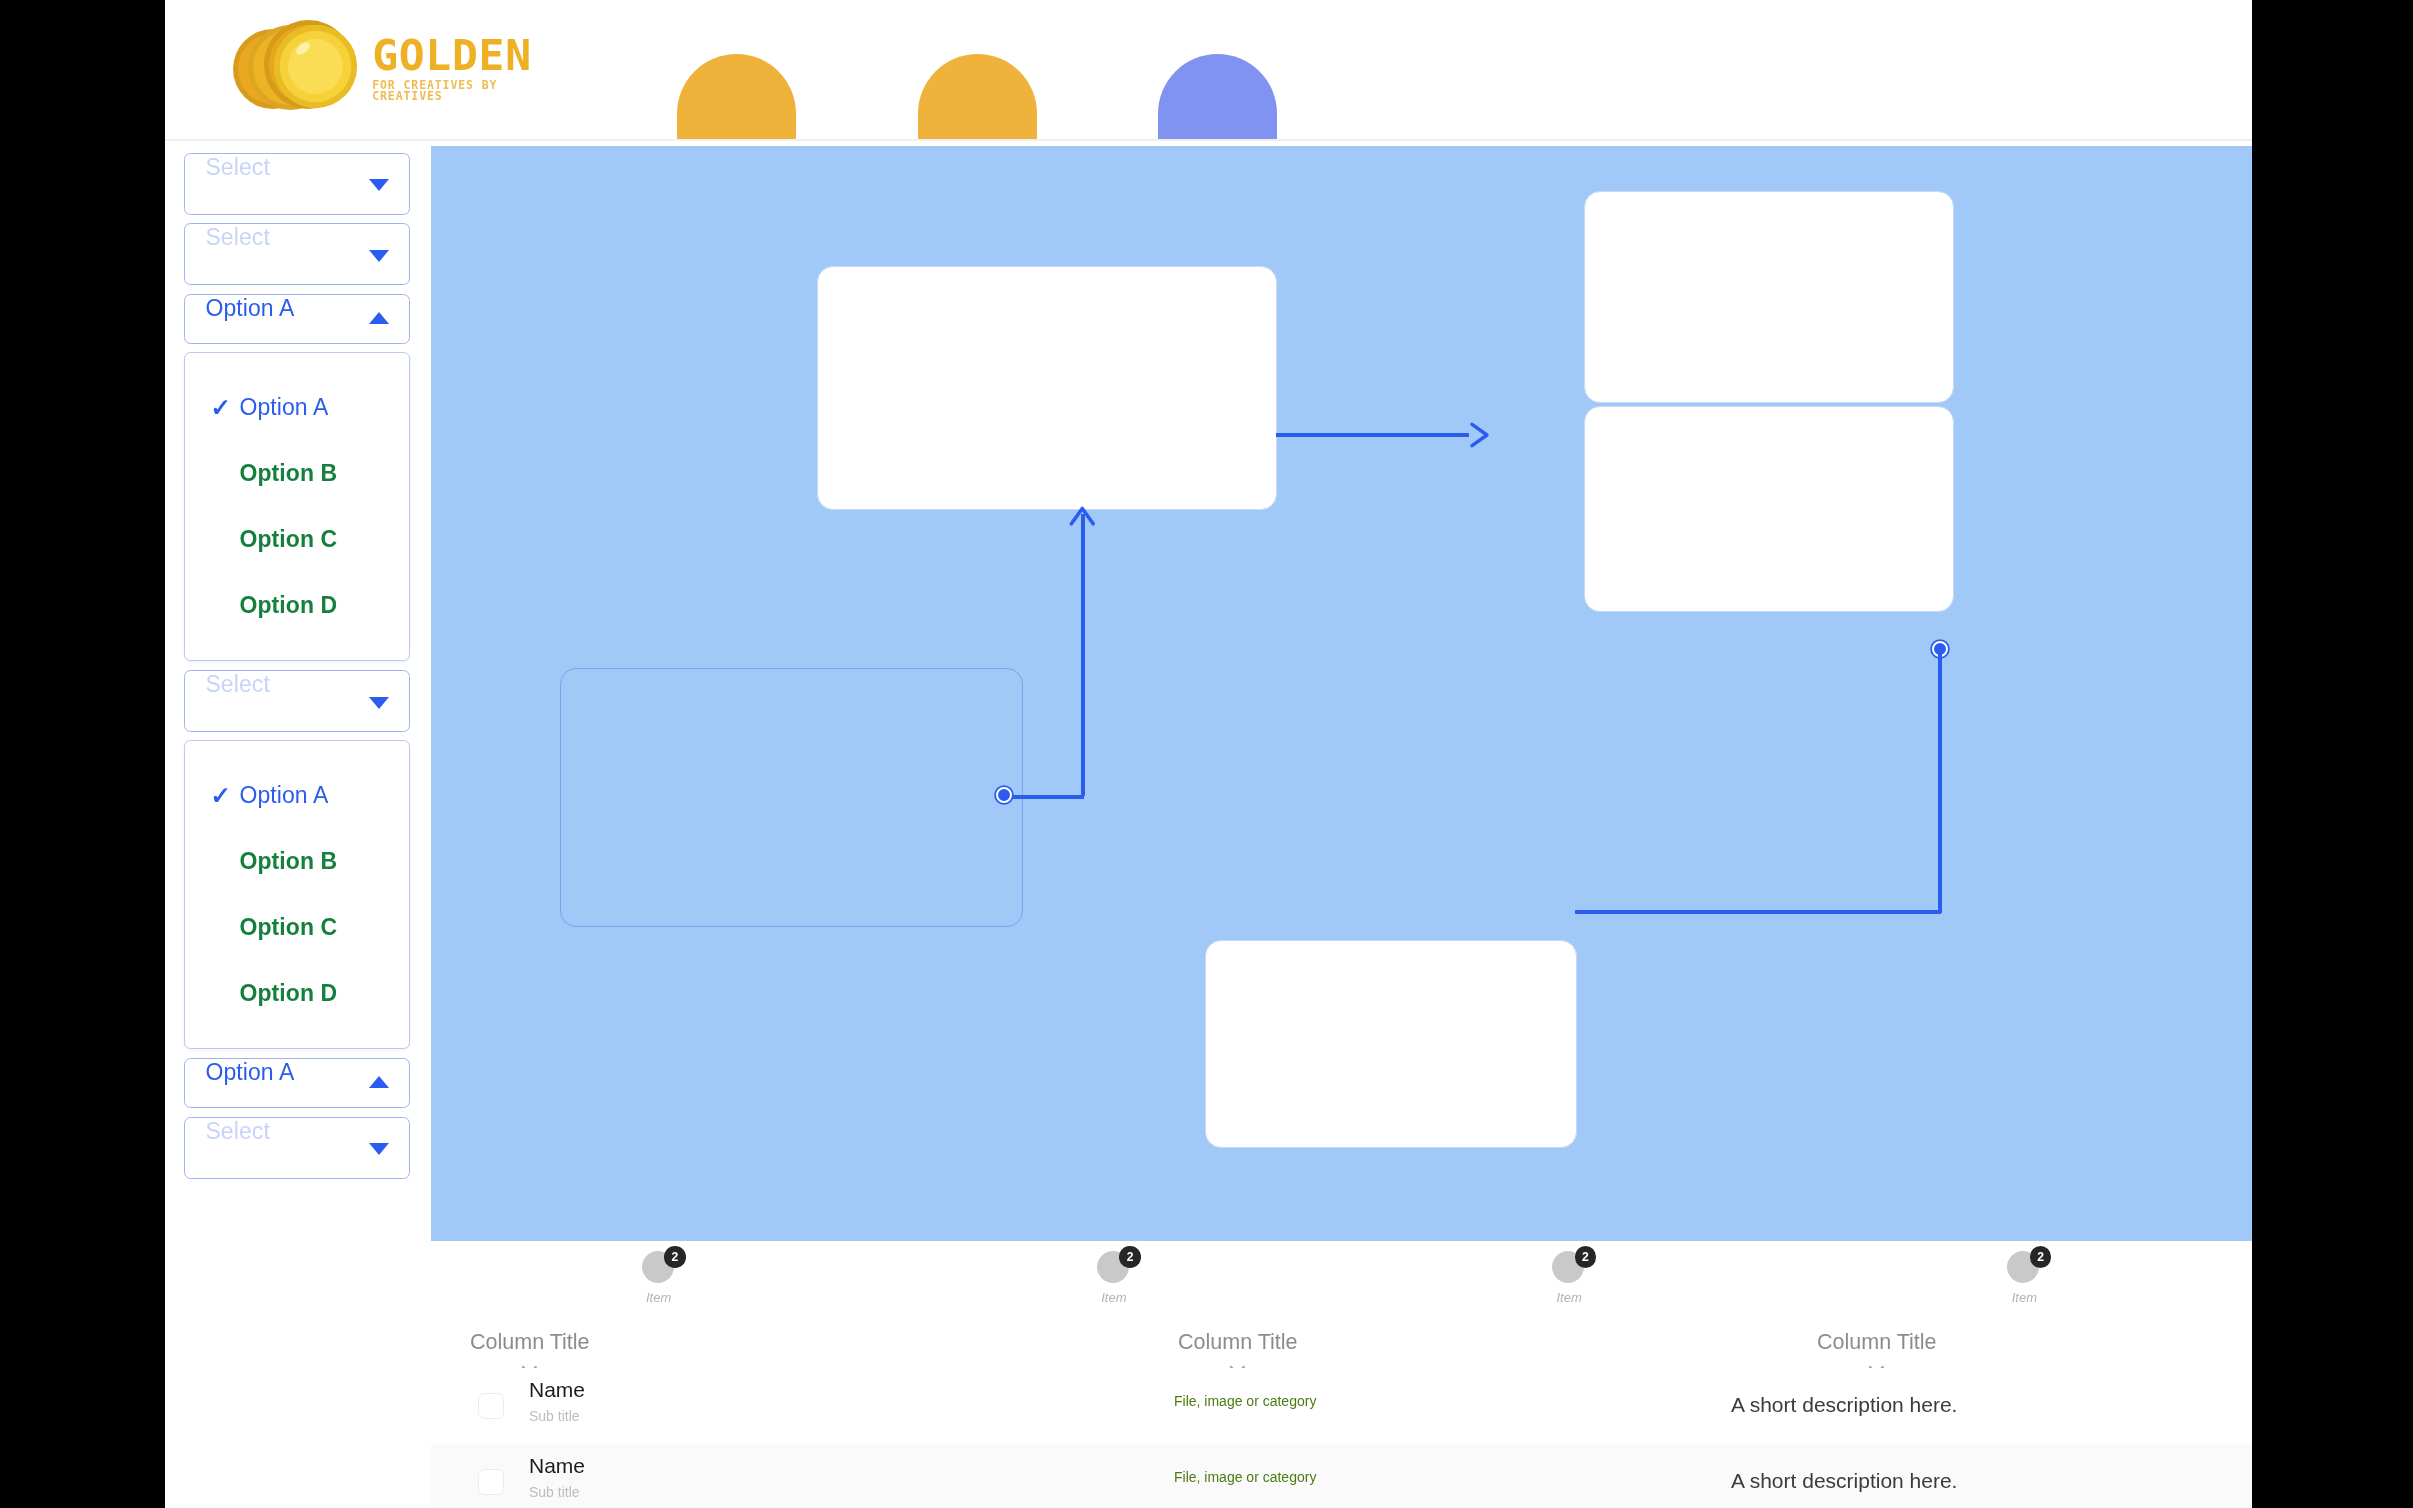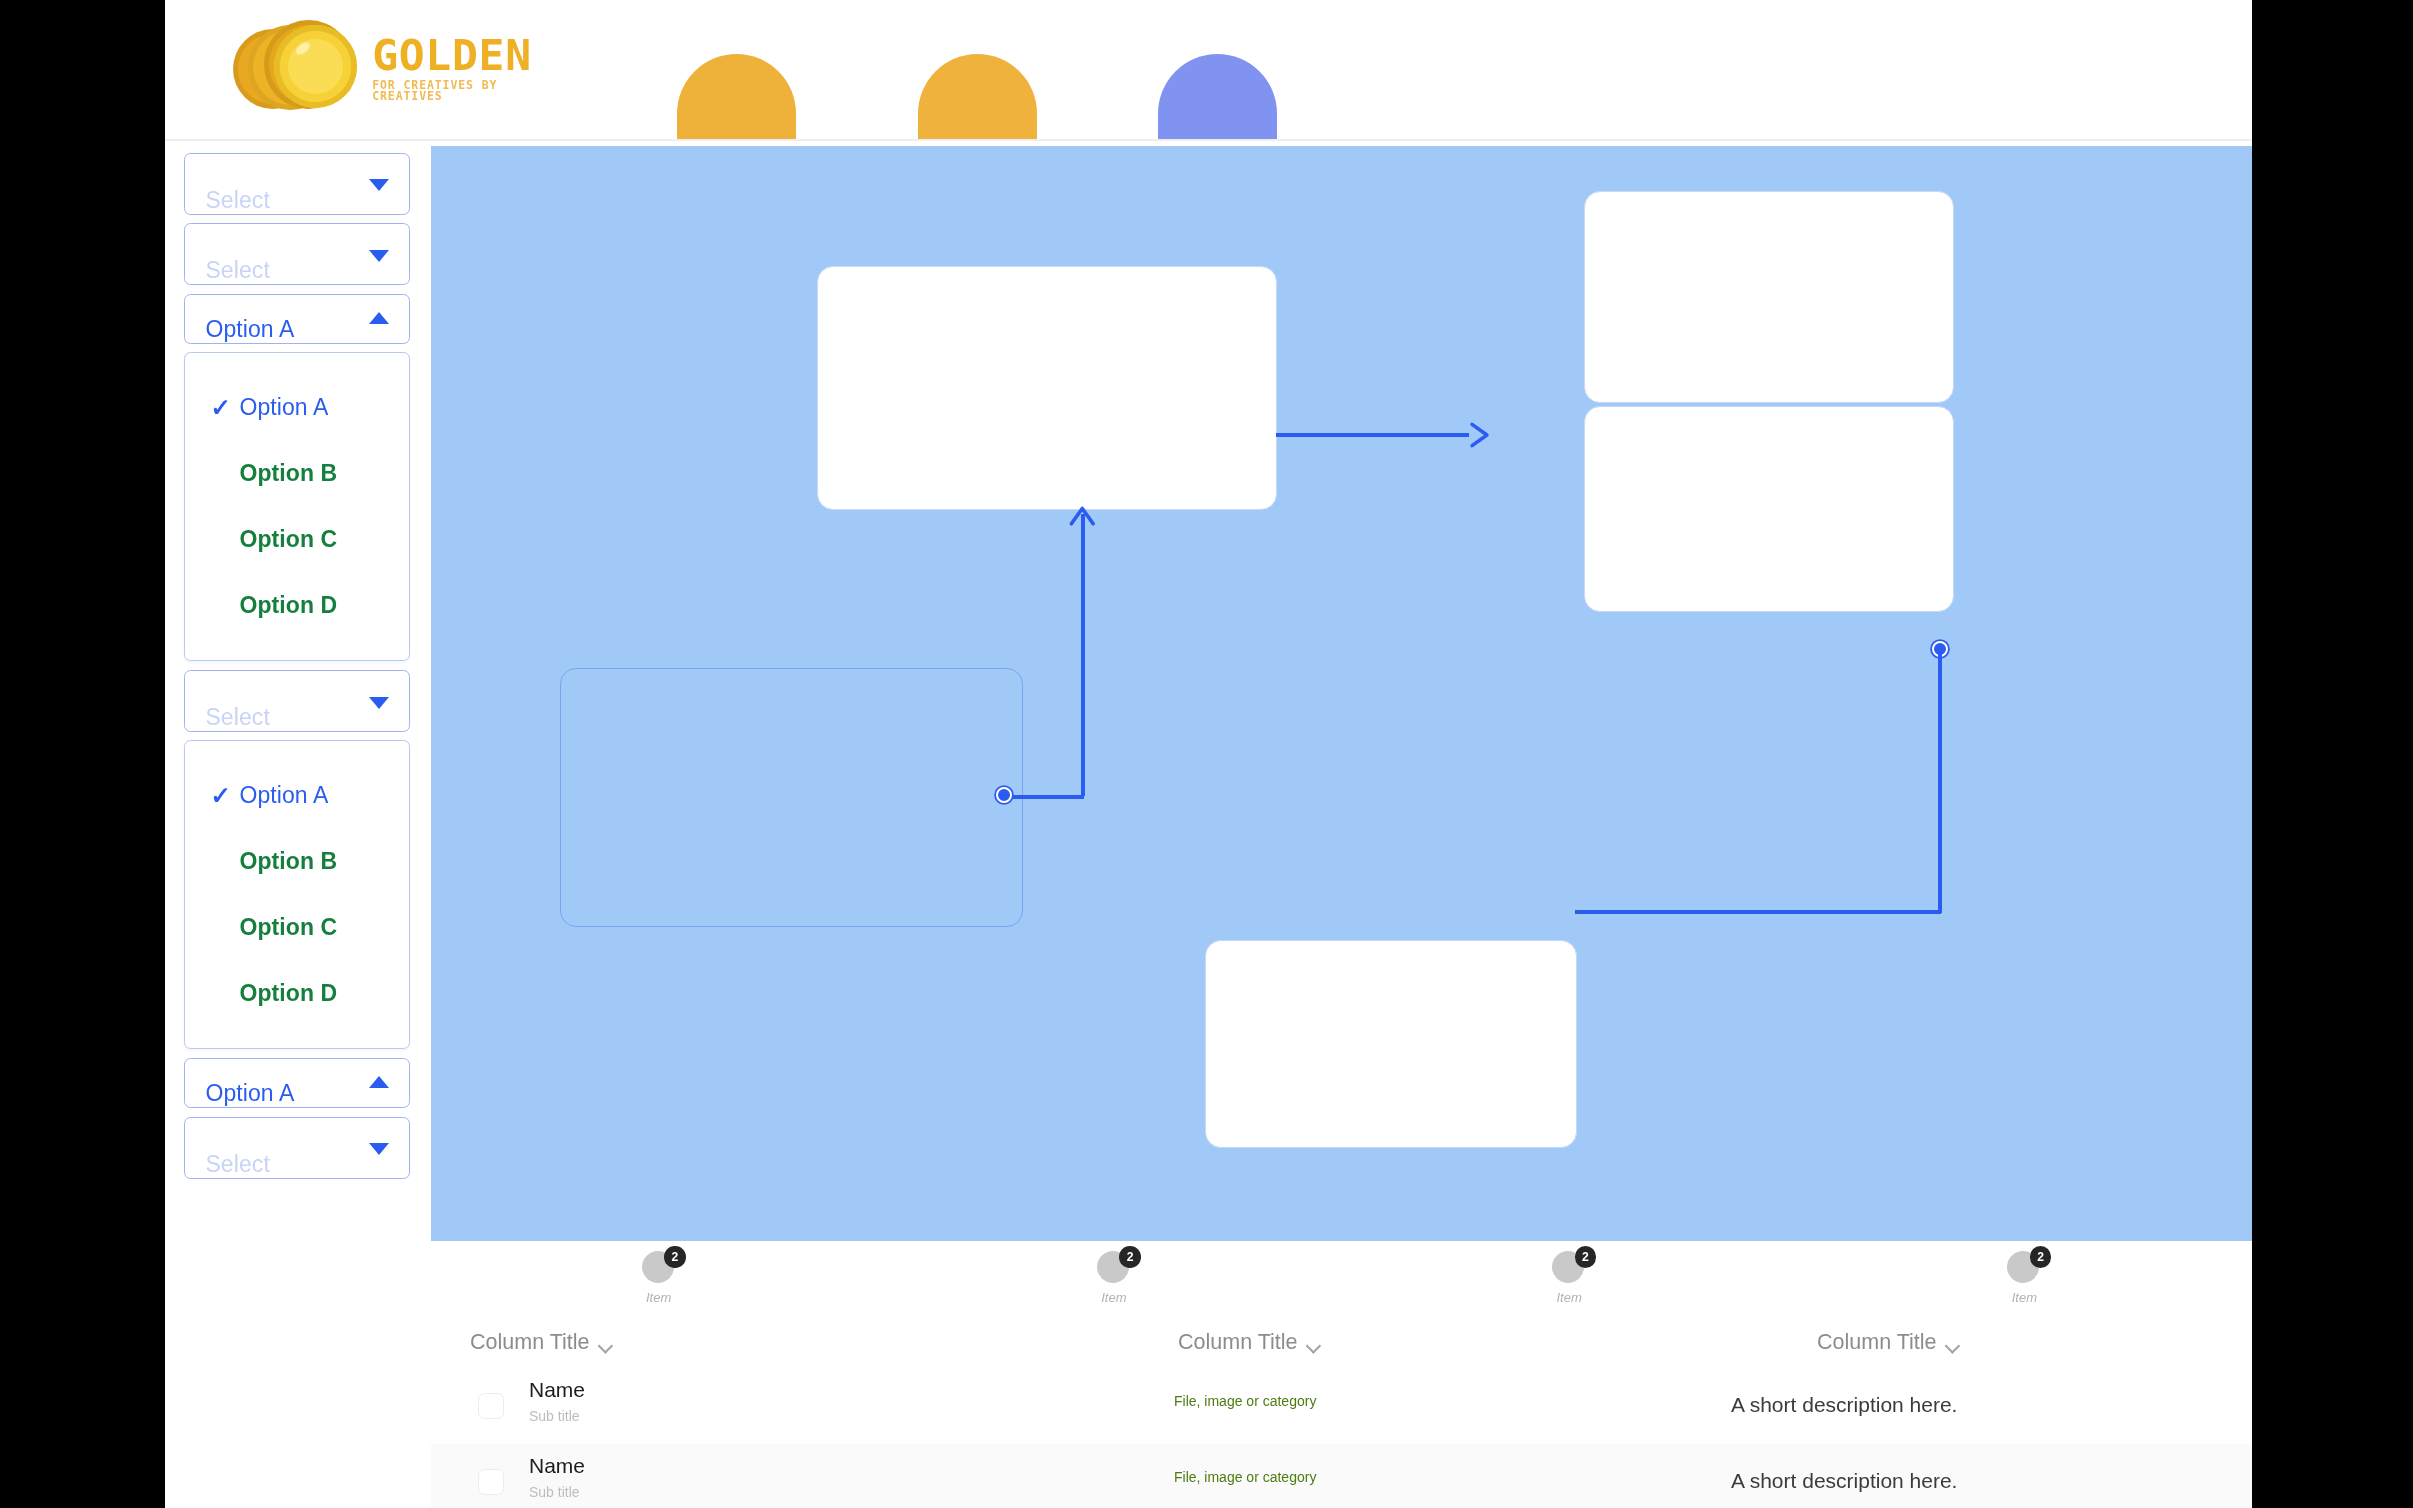--- a/index.html
+++ b/index.html
@@ -76,21 +76,21 @@
     background:#ffffff;
     padding:11.5px 19.4px 0 19.4px;
   }
   .sel-box {
     position:relative;
     width:226px;
     border:1.8px solid #9fb3f2;
     border-radius:6.5px;
     background:#ffffff;
     margin-bottom:8.6px;
-    display:flex; align-items:flex-end;
+    display:flex; align-items:flex-start;
     padding:0 20px;
   }
   .sel-box.tall { height:62px; }
   .sel-label { font-size:23px; letter-spacing:0.1px; }
   .sel-label.placeholder { color:#c8d4f7; }
   .sel-label.chosen { color:#2b5cf0; }
   .tri {
     position:absolute; right:20px; top:50%;
     width:0; height:0; margin-top:-4.3px;
     border-left:10.8px solid transparent;
@@ -179,22 +179,23 @@
   .item-label { margin-top:5px; font-size:13px; color:#b3b3b3;font-style:italic; }
 
   #col-head {
     position:absolute; left:0; top:83px;
     width:1821px; height:45px;
     border-bottom:1.4px solid #eeeeee;
   }
   .col-title {
     position:absolute; top:5.7px;
     font-size:21.5px; color:#8c8c8c;
-    display:flex; align-items:flex-end; gap:10px;
+    display:flex; align-items:center; gap:10px;
     white-space:nowrap;
+    flex-direction:column;
   }
   .chev {
     display:inline-block;
     width:10.8px; height:10.8px;
     border-right:2.2px solid #a3a3a3;
     border-bottom:2.2px solid #a3a3a3;
     transform:translateY(-3.6px) rotate(45deg);
   }
   .col-title.c0 { left:39px; }
   .col-title.c1 { left:747px; }

